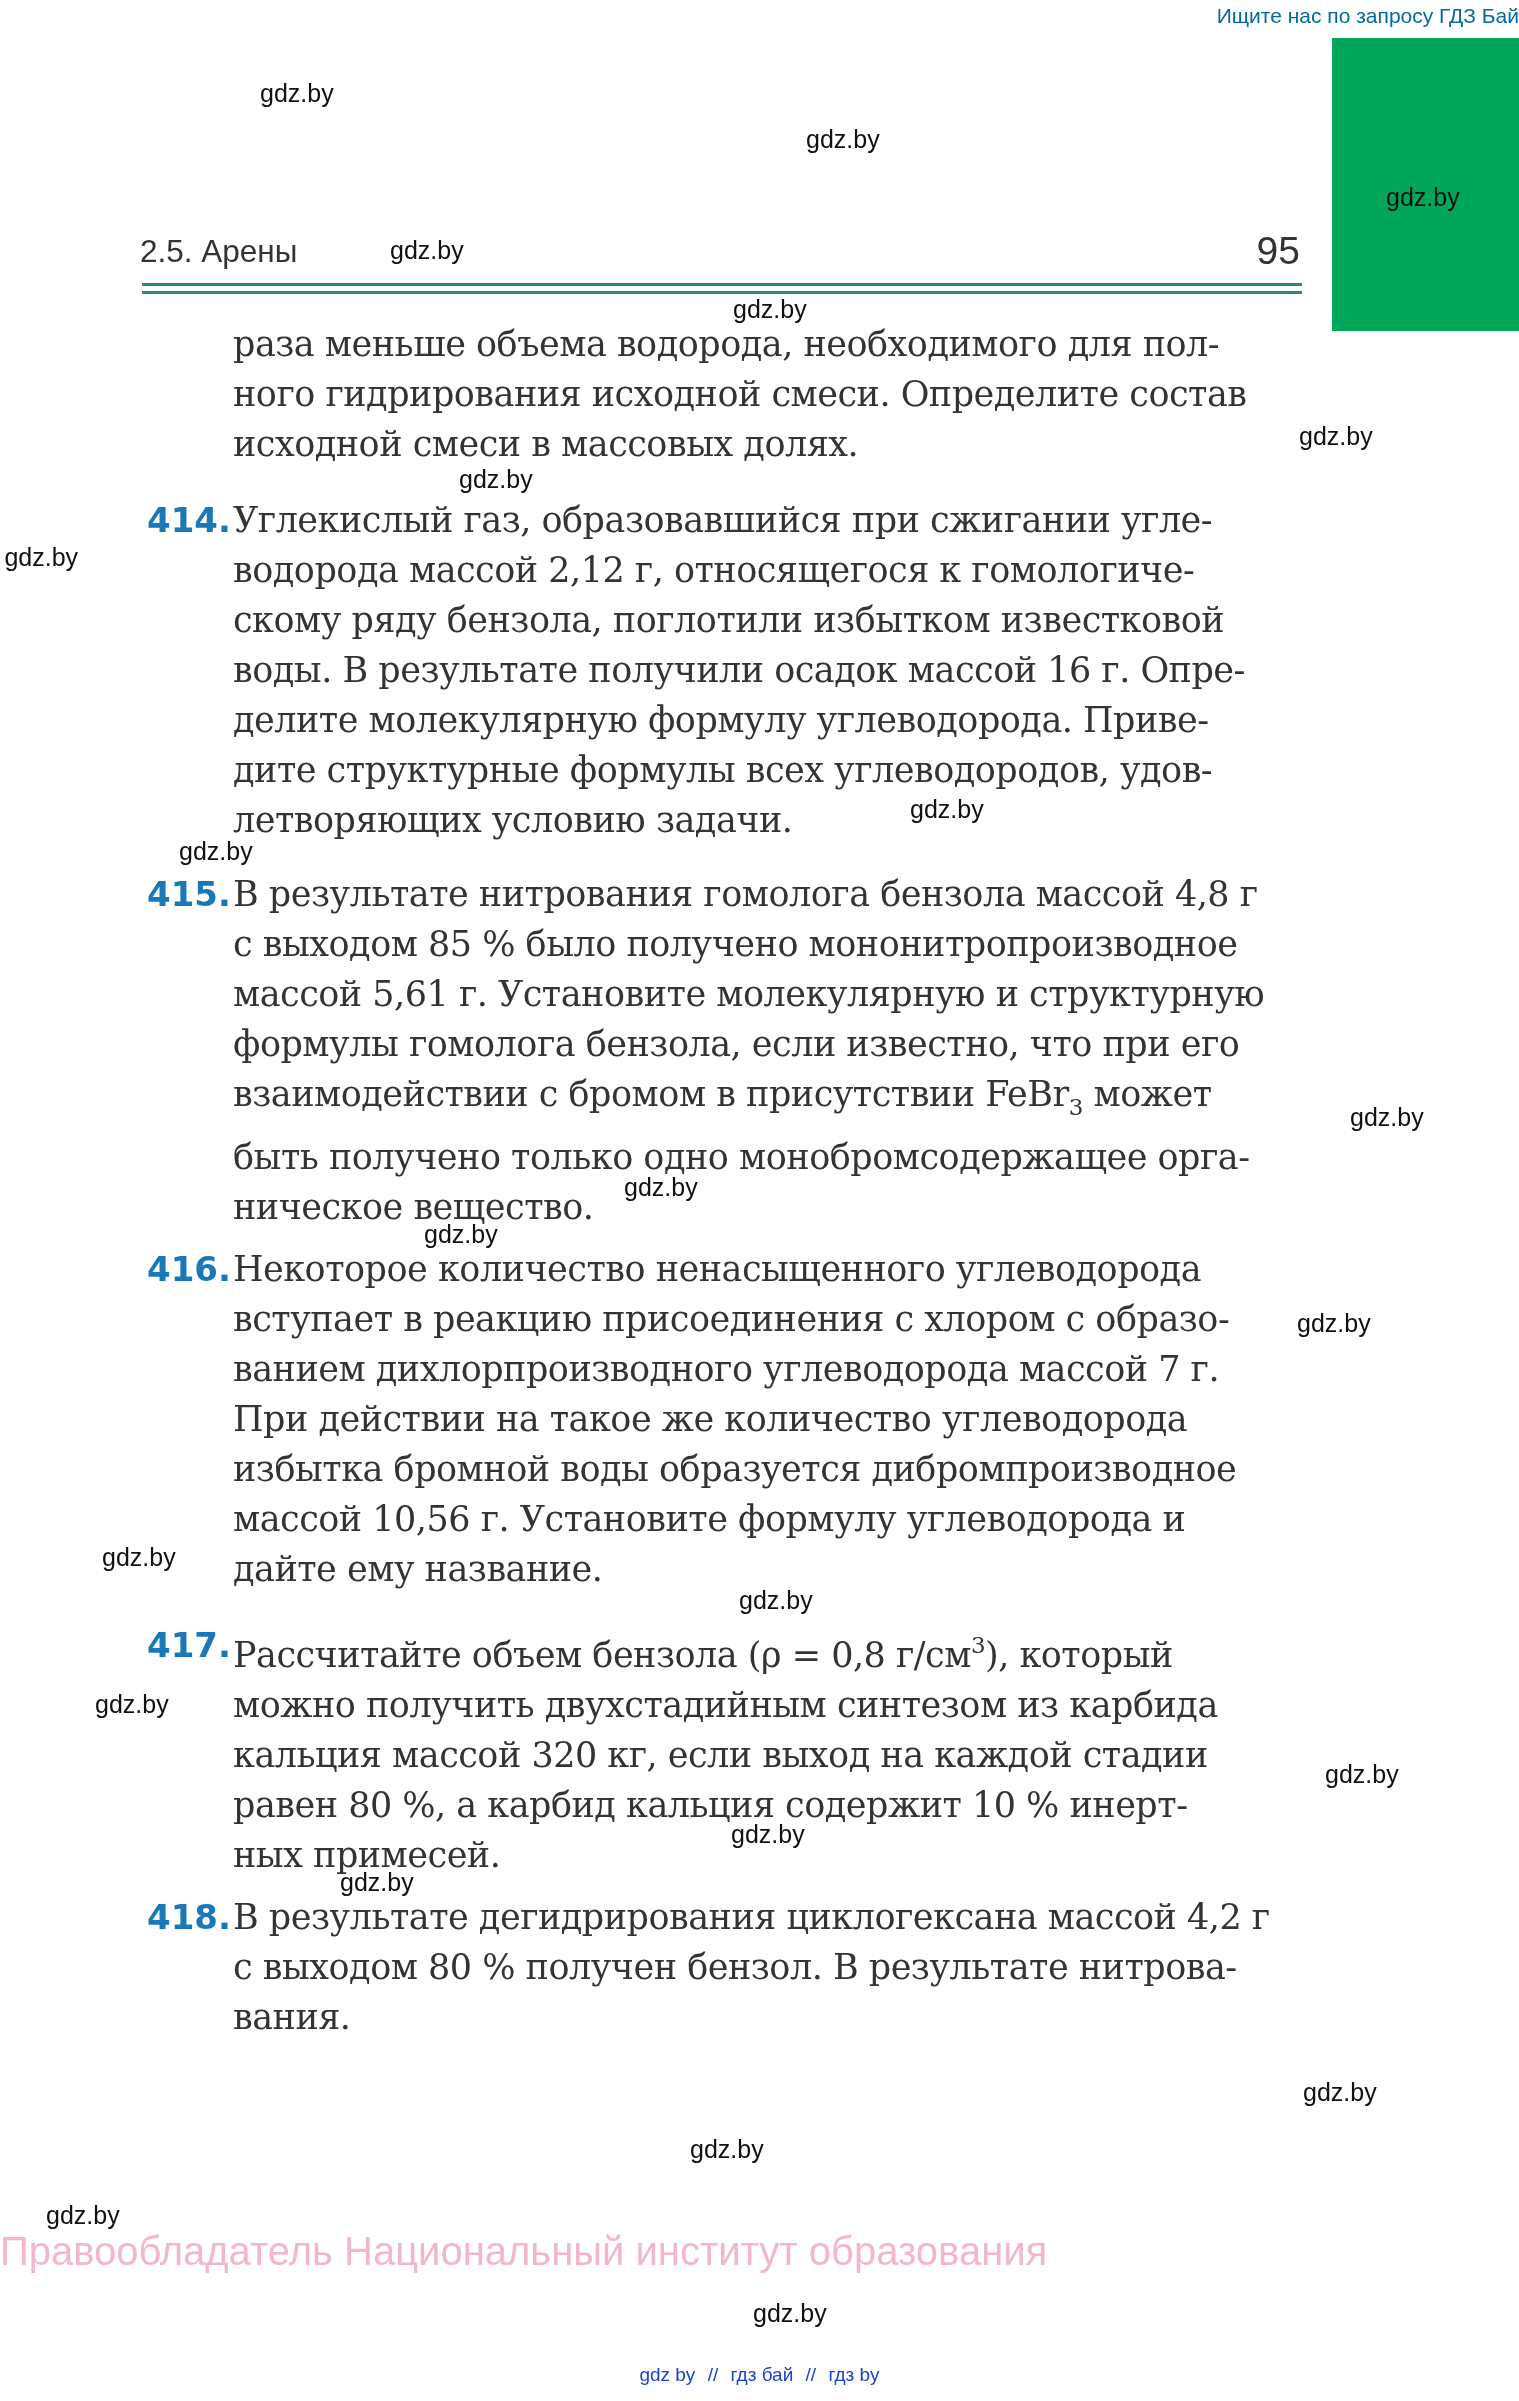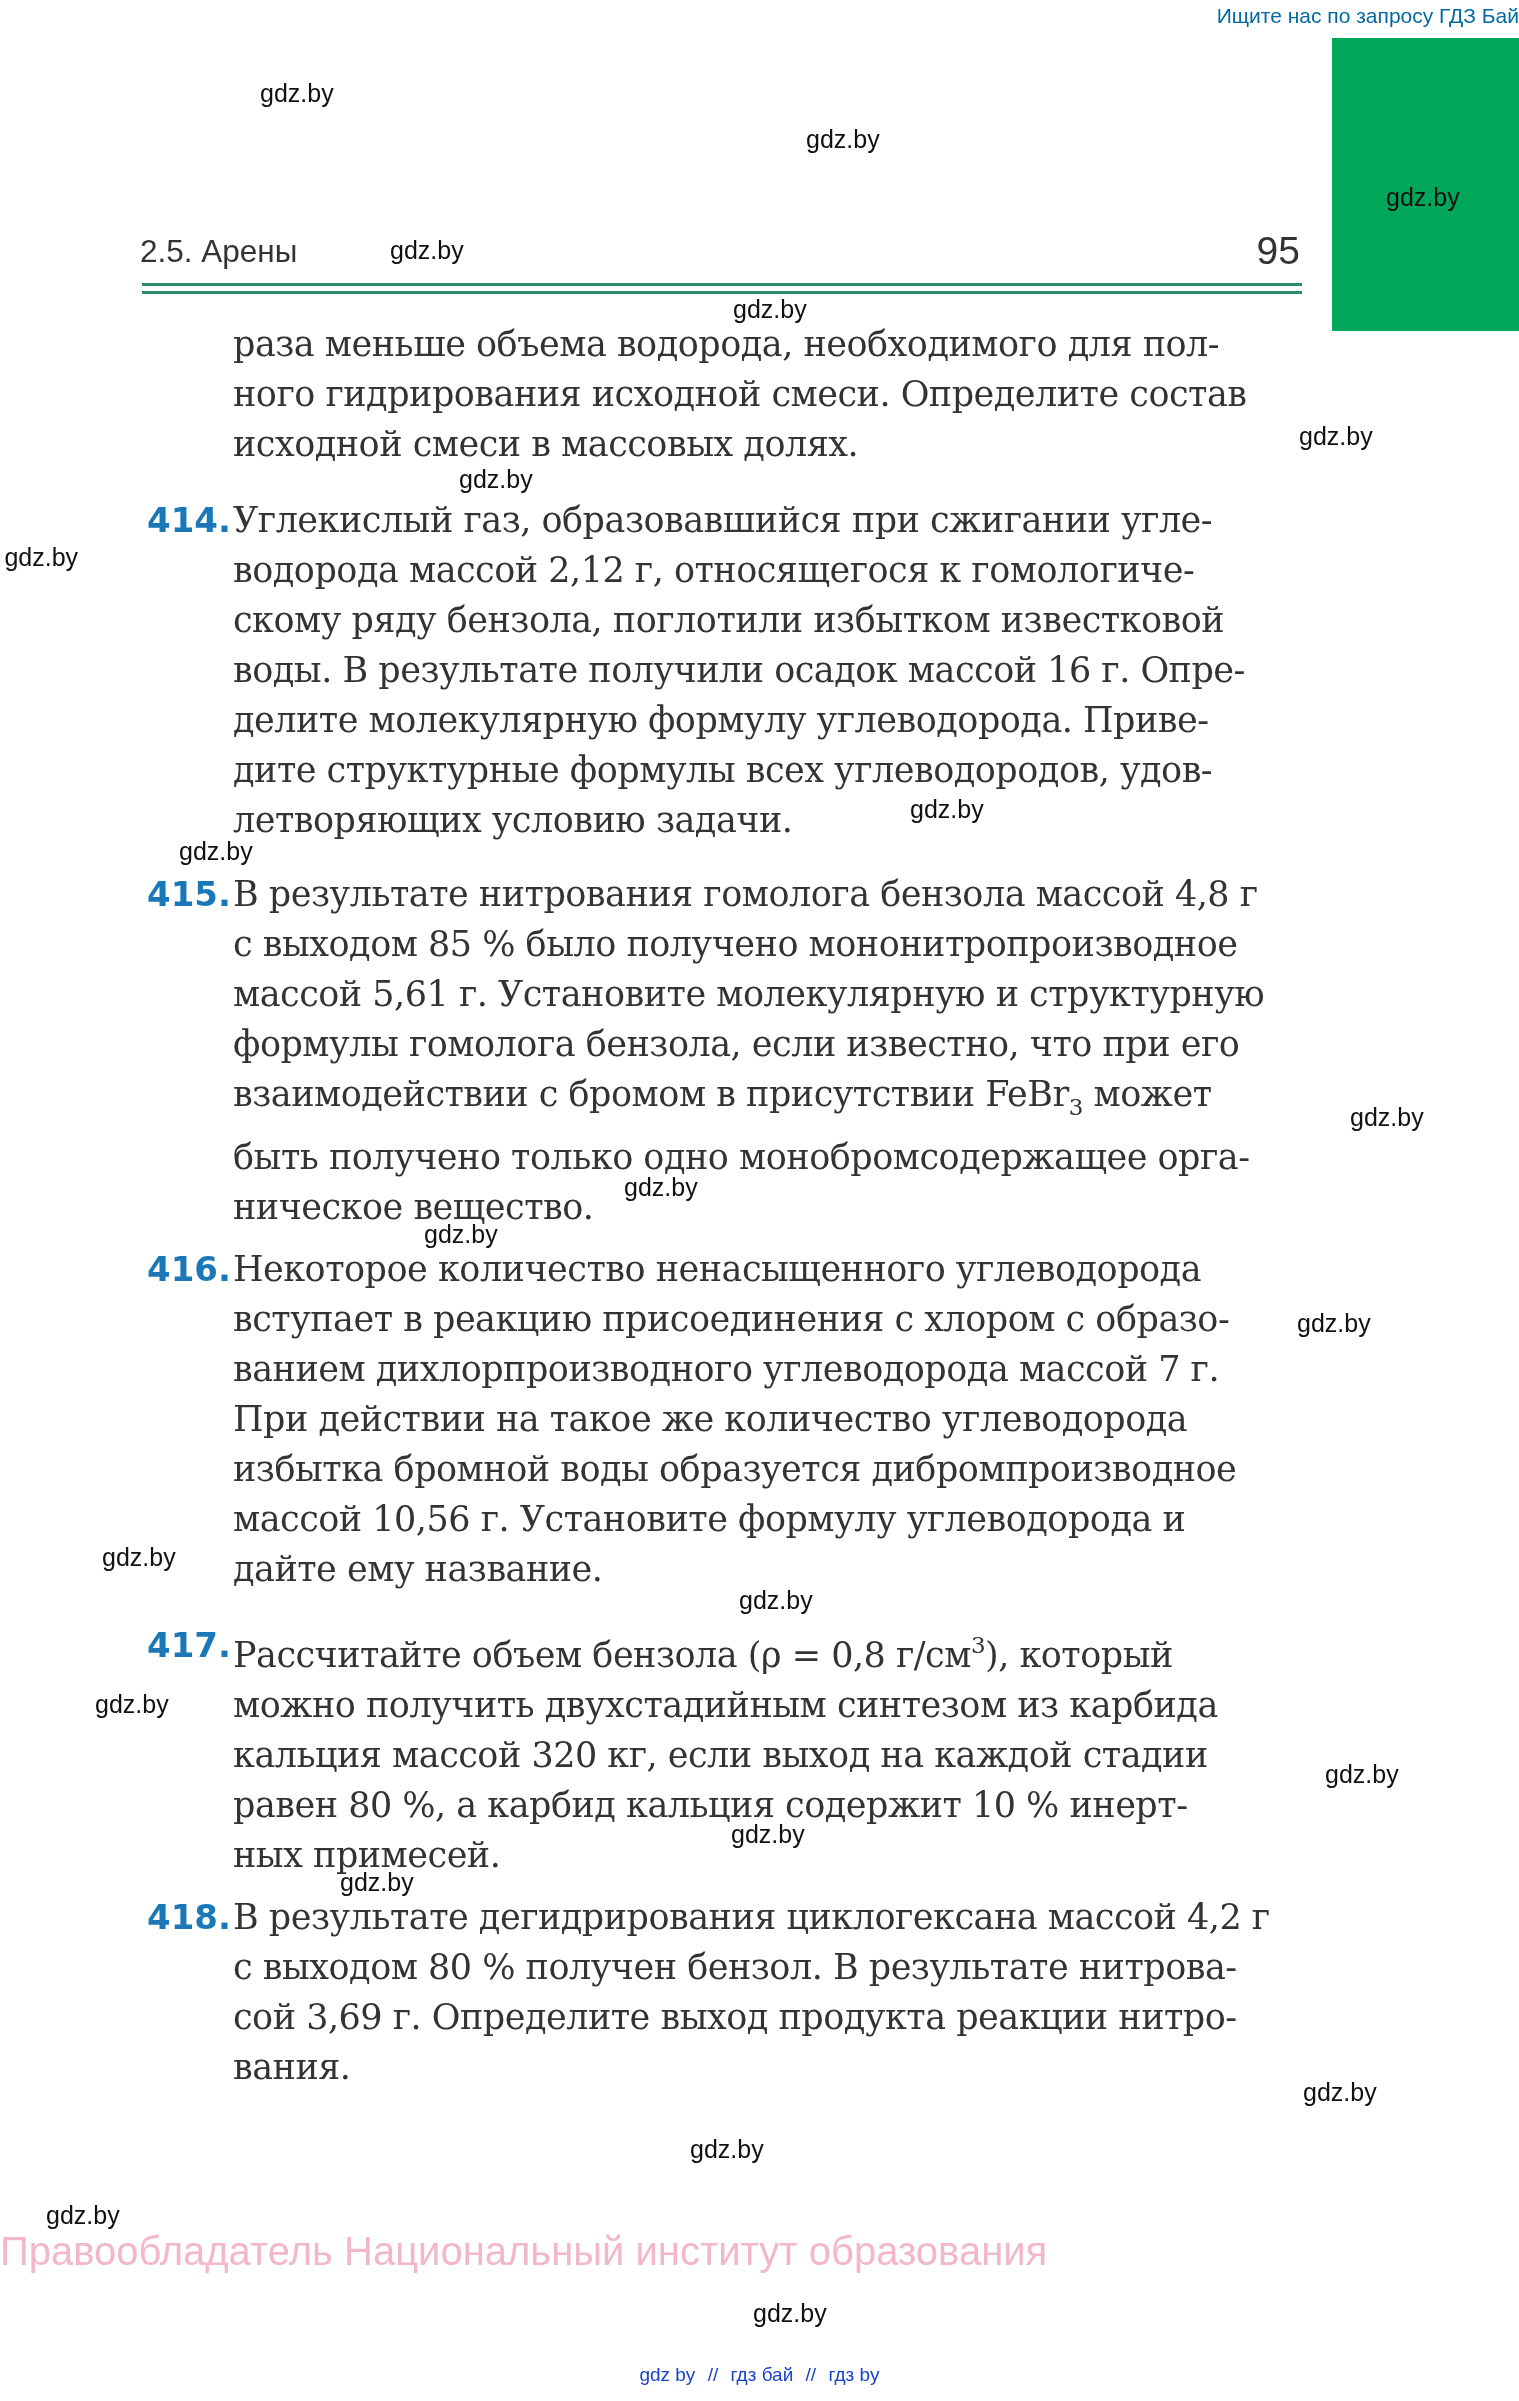--- a/index.html
+++ b/index.html
@@ -77,21 +77,20 @@
   <div class="problem-line">можно получить двухстадийным синтезом из карбида</div>
   <div class="problem-line">кальция массой 320 кг, если выход на каждой стадии</div>
   <div class="problem-line">равен 80 %, а карбид кальция содержит 10 % инерт-</div>
   <div class="problem-line">ных примесей.</div>
 </div>
 
 <div class="problem-block" style="top:1892px">
   <div class="problem-num">418.</div>
   <div class="problem-line">В результате дегидрирования циклогексана массой 4,2 г</div>
   <div class="problem-line">с выходом 80 % получен бензол. В результате нитрова-</div>
-  <div class="problem-line">сой 3,69 г. Определите выход продукта реакции нитро-</div>
   <div class="problem-line">вания.</div>
 </div>
 
 <div class="wm" style="left:260px;top:79px">gdz.by</div>
 <div class="wm" style="left:806px;top:125px">gdz.by</div>
 <div class="wm" style="left:1386px;top:183px">gdz.by</div>
 <div class="wm" style="left:390px;top:236px">gdz.by</div>
 <div class="wm" style="left:733px;top:295px">gdz.by</div>
 <div class="wm" style="left:1299px;top:422px">gdz.by</div>
 <div class="wm" style="left:459px;top:465px">gdz.by</div>

